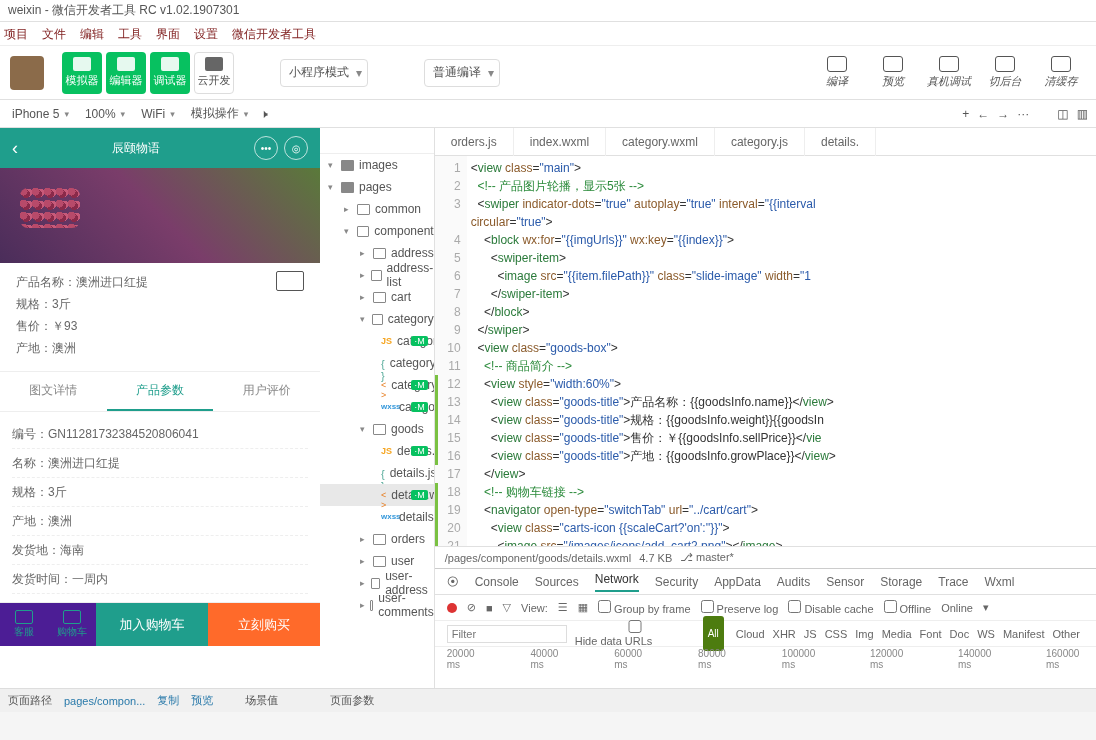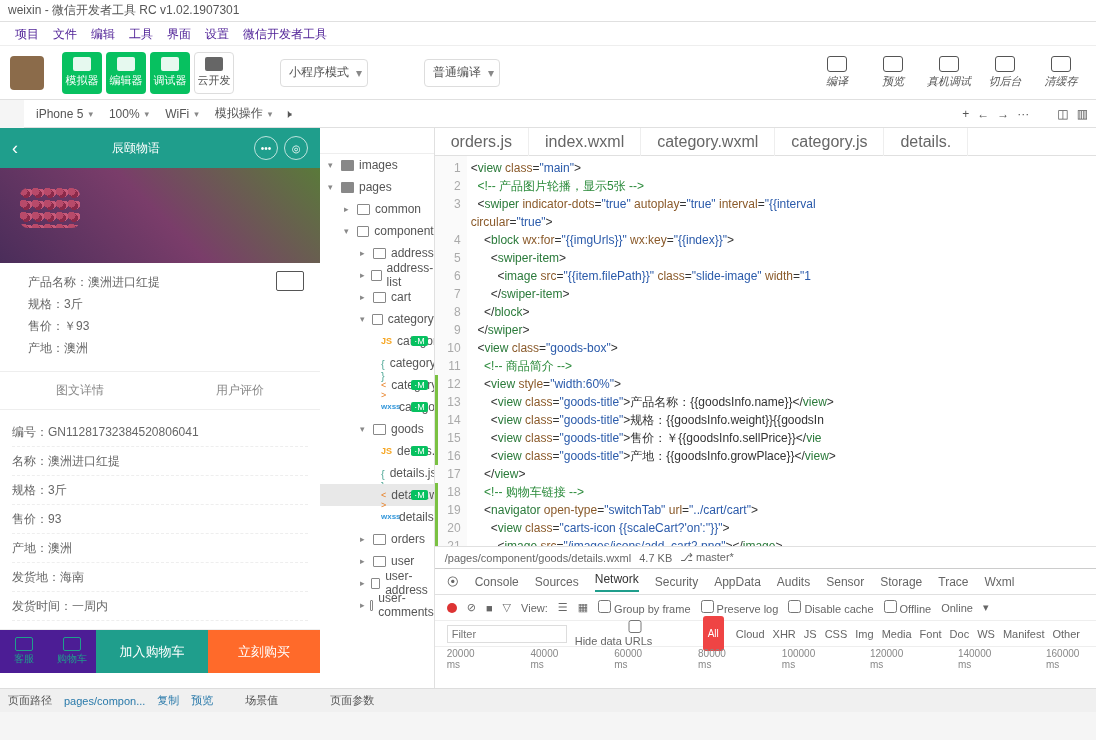--- a/index.html
+++ b/index.html
@@ -1,44 +1,44 @@
 <!DOCTYPE html>
 <html><head>
 <meta charset="utf-8">
 <style>
 * { margin:0; padding:0; box-sizing:border-box; font-family:-apple-system,"Segoe UI","Microsoft YaHei",sans-serif; }
 body { width:1096px; height:740px; background:#f5f5f5; overflow:hidden; font-size:12px; color:#333; }
 .titlebar { height:22px; background:#fff; padding:2px 8px; font-size:12px; color:#555; border-bottom:1px solid #e0e0e0;}
-.menubar { height:24px; background:#fff; display:flex; gap:14px; padding:4px 15px; font-size:12px; color:#4c1d95; border-bottom:1px solid #eee;}
+.menubar { height:24px; background:#fff; display:flex; gap:14px; padding:4px 4px; font-size:12px; color:#7f1d1d; border-bottom:1px solid #eee;}
 .toolbar { height:54px; background:#fff; display:flex; align-items:center; padding:6px 10px; gap:8px; border-bottom:1px solid #e0e0e0;}
 .avatar { width:34px; height:34px; background:#8b6b4a; border-radius:4px; margin-right:10px;}
 .tb-btn { display:flex; flex-direction:column; align-items:center; justify-content:center; width:40px; height:42px; border-radius:4px; font-size:11px; color:#555;}
 .tb-btn.green { background:#07c160; color:#fff;}
 .tb-btn.white { background:#fff; border:1px solid #ddd;}
 .tb-btn .ic { width:18px; height:14px; background:currentColor; opacity:0.9; border-radius:2px; margin-bottom:2px;}
 .tb-btn.white .ic { background:#555;}
 .select { height:28px; border:1px solid #ddd; border-radius:4px; padding:0 18px 0 8px; font-size:12px; display:flex; align-items:center; color:#555; background:#fff; position:relative;}
 .select::after { content:"▾"; position:absolute; right:5px; color:#888;}
 .spacer { flex:1;}
 .tb-act { display:flex; flex-direction:column; align-items:center; width:50px; font-size:11px; color:#555;font-style:italic;}
 .tb-act .ic2 { width:20px; height:16px; border:1.5px solid #555; border-radius:3px; margin-bottom:2px;}
-.devbar { height:28px; background:#fff; display:flex; align-items:center; padding:0 8px; gap:8px; border-bottom:1px solid #e0e0e0; font-size:12px; color:#555;margin-left:24px;}
+.devbar { height:28px; background:#fff; display:flex; align-items:center; padding:0 8px; gap:8px; border-bottom:1px solid #e0e0e0; font-size:12px; color:#555;}
 .devsel { display:flex; align-items:center; gap:3px; padding:0 4px;}
 .devsel::after { content:"▾"; font-size:9px; color:#888; margin-left:2px;}
 .main { display:flex; height:560px;}
 .simulator { width:320px; background:#f0f0f0; display:flex; flex-direction:column;}
 .phone { width:320px; background:#fff; flex:1; overflow:hidden;}
 .statusbar { height:20px; background:#1f9e8c; color:#fff; display:flex; justify-content:space-between; align-items:center; padding:0 10px; font-size:11px;}
 .navhead { height:40px; background:#1f9e8c; color:#fff; display:flex; justify-content:space-between; align-items:center; padding:0 12px;}
 .navhead .back { font-size:18px;}
 .navhead .capsule { display:flex; gap:6px;}
 .navhead .cap { width:24px; height:24px; border:1.5px solid rgba(255,255,255,0.7); border-radius:50%; display:flex; align-items:center; justify-content:center; font-size:10px;}
 .prodimg { height:95px; background:linear-gradient(45deg,#4a2d5a,#7a3d6a,#5a7a3a); position:relative;}
 .prodimg::before{content:"";position:absolute;left:20px;top:20px;width:60px;height:40px;background:radial-gradient(circle at 30% 30%, #b84a6a 4px,transparent 4px),radial-gradient(circle at 50% 50%, #8a2a4a 4px,transparent 4px),radial-gradient(circle at 70% 40%, #c85a7a 4px,transparent 4px);background-size:12px 12px;border-radius:8px;}
-.prodinfo { padding:8px 28px; background:#fff; font-size:12px; color:#666; line-height:22px; position:relative;}
+.prodinfo { padding:8px 16px; background:#fff; font-size:12px; color:#666; line-height:22px; position:relative;}
 .prodinfo .carticon { position:absolute; right:16px; top:8px; width:28px; height:20px; border:1.5px solid #555; border-radius:2px;}
 .tabs { display:flex; border-top:1px solid #eee; border-bottom:1px solid #eee; margin-top:4px;}
 .tab { flex:1; text-align:center; padding:10px 0; color:#888; font-size:12px;}
 .tab.active { color:#1f9e8c; border-bottom:2px solid #1f9e8c;}
 .details { padding:8px 12px; font-size:12px; color:#666; line-height:28px;}
 .details div{ border-bottom:1px dashed #eee;}
 .bottombar { height:44px; display:flex; background:#4c1d95; border-top:1px solid #eee;}
 .bb-item { width:48px; display:flex; flex-direction:column; align-items:center; justify-content:center; font-size:10px; color:#1f9e8c;}
 .bb-item .ic3{ width:18px; height:14px; border:1.5px solid #1f9e8c; border-radius:2px; margin-bottom:1px;}
 .bb-btn { flex:1; display:flex; align-items:center; justify-content:center; color:#fff; font-size:13px;}
@@ -50,38 +50,38 @@
 .badge { position:absolute; right:6px; background:#07c160; color:#fff; font-size:9px; padding:0 3px; border-radius:2px;}
 .caret { width:8px; display:inline-block; color:#888; font-size:9px;}
 .fico { width:13px; height:11px; display:inline-block;}
 .fico.folder{ background:#888; border-radius:1px;}
 .fico.folder-o{ border:1px solid #888; border-radius:1px; background:transparent;}
 .fico.js{ color:#f5a623; font-size:9px; font-weight:bold;}
 .fico.json{ color:#5a9; font-size:11px;}
 .fico.wxml{ color:#e67e22; font-size:9px;}
 .fico.wxss{ color:#3498db; font-size:8px; font-weight:bold;}
 .editor { flex:1; display:flex; flex-direction:column; background:#fff;}
-.etabs { height:28px; display:flex; align-items:flex-start; border-bottom:1px solid #e0e0e0; font-size:16px; color:#666; gap:0;}
+.etabs { height:28px; display:flex; align-items:flex-start; border-bottom:1px solid #e0e0e0; font-size:12px; color:#666; gap:0;}
 .etab { padding:0 16px; height:28px; display:flex; align-items:center; border-right:1px solid #eee;}
 .code { flex:1; display:flex; font-family:Consolas,monospace; font-size:12px; overflow:hidden;}
 .gutter { width:32px; background:#fafafa; text-align:right; padding:3px 6px 0 0; color:#aaa; line-height:18px;}
 .gutter .g { height:18px;}
 .gutter .mod { border-left:3px solid #7ac142;}
 .codetext { flex:1; padding:3px 4px; line-height:18px; white-space:pre; overflow:hidden;}
 .codetext .ln{ height:18px;}
 .t-tag{color:#2a7a3a;} .t-attr{color:#8a5a2a;} .t-str{color:#2a5aaa;} .t-cmt{color:#2a8a3a;} .t-txt{color:#333;}
 .statusline{ height:22px; border-top:1px solid #e0e0e0; display:flex; align-items:center; padding:0 10px; font-size:11px; color:#666; gap:8px;}
 .devtools { height:120px; border-top:1px solid #ccc; background:#fff; display:flex; flex-direction:column;}
 .dt-tabs{ height:26px; display:flex; align-items:center; gap:16px; padding:0 12px; font-size:12px; color:#666; border-bottom:1px solid #e0e0e0;}
 .dt-tabs .a{ color:#333; border-bottom:2px solid #1f9e8c; padding-bottom:4px;}
 .dt-bar{ height:26px; display:flex; align-items:center; gap:10px; padding:0 12px; font-size:11px; color:#666; border-bottom:1px solid #eee;}
 .rec{ width:10px; height:10px; background:#d33; border-radius:50%;}
 .dt-filter{ height:26px; display:flex; align-items:center; gap:8px; padding:0 12px; font-size:11px; color:#666; border-bottom:1px solid #eee;}
 .dt-filter input{ width:120px; border:1px solid #ddd; padding:2px 4px; font-size:11px;}
-.pill{ background:#ef4444; color:#fff; padding:12px 5px; border-radius:3px; font-size:10px;}
+.pill{ background:#4d7c0f; color:#fff; padding:12px 5px; border-radius:3px; font-size:10px;}
 .dt-time{ height:24px; display:flex; padding:0 12px; font-size:10px; color:#888; gap:50px; align-items:center;}
 .footer { height:24px; background:#f0f0f0; border-top:1px solid #ddd; display:flex; align-items:center; padding:0 8px; gap:12px; font-size:11px; color:#555;}
 .footer .lk{color:#2a7aaa;}
 </style>
 </head>
 <body>
 
 <div class="titlebar"><span>weixin - 微信开发者工具 RC v1.02.1907301</span></div>
 <div class="menubar" id="menubar">
     <span>项目</span>
@@ -171,27 +171,27 @@
       <div class="prodimg"></div>
       <div class="prodinfo">
         <div class="carticon"></div>
         <div>产品名称：澳洲进口红提</div>
         <div>规格：3斤</div>
         <div>售价：￥93</div>
         <div>产地：澳洲</div>
       </div>
       <div class="tabs">
         <div class="tab">图文详情</div>
+        <div class="tab active">产品参数</div>
         <div class="tab">用户评价</div>
       </div>
       <div class="details">
         <div>编号：GN11281732384520806041</div>
           <div>名称：澳洲进口红提</div>
         <div>规格：3斤</div>
-          <div>售价：93</div>
         <div>产地：澳洲</div>
           <div>发货地：海南</div>
         <div>发货时间：一周内</div>
       </div>
       <div class="bottombar">
         <div class="bb-item">
             <span class="ic3"></span>
             <span>客服</span>
           </div>
         <div class="bb-item">

